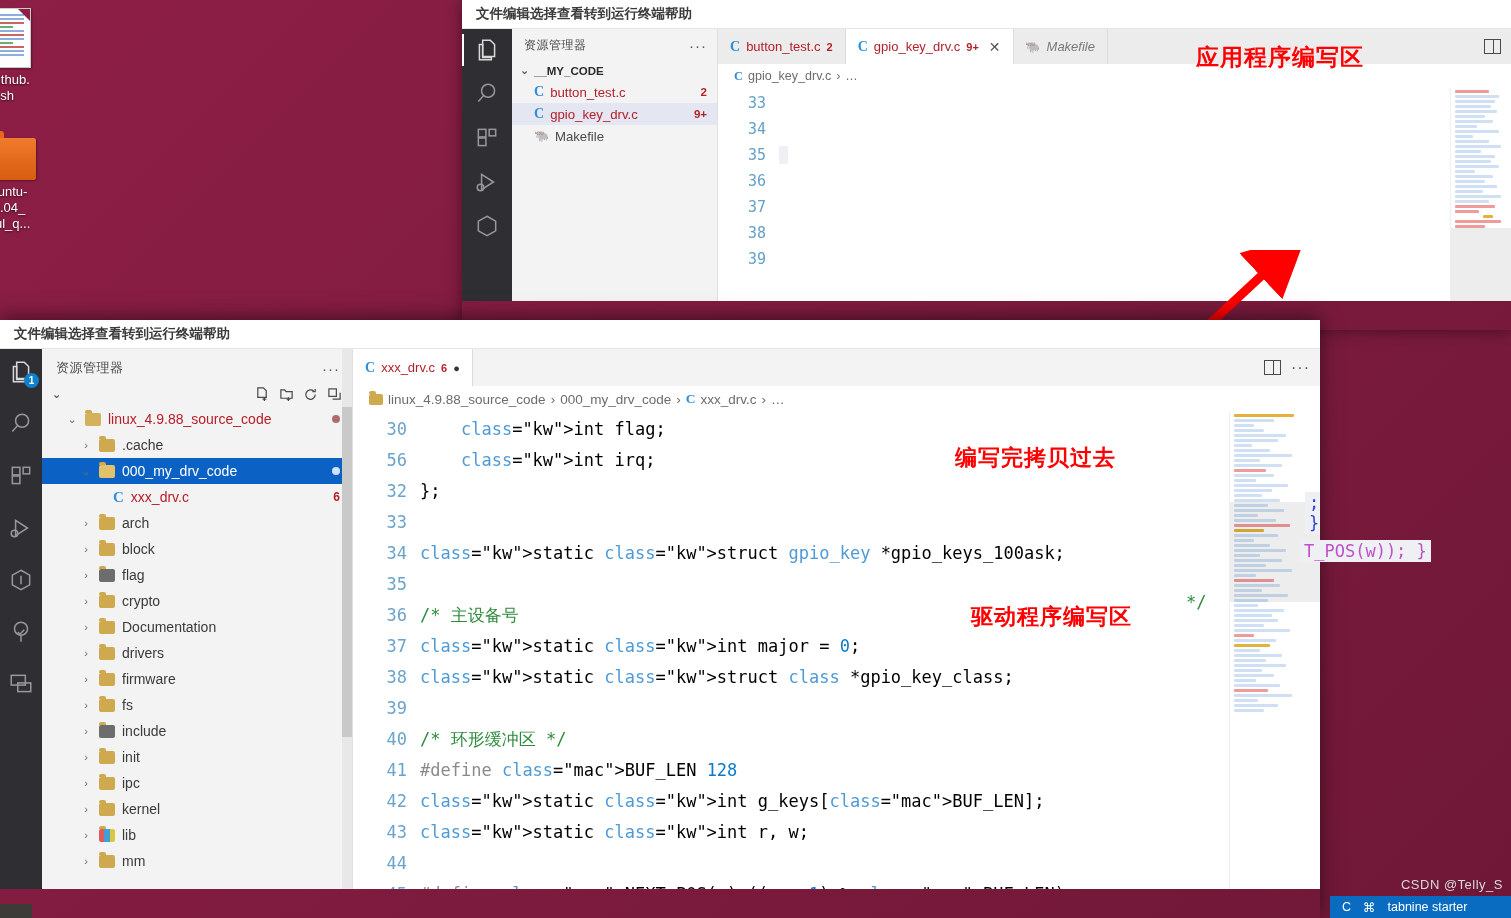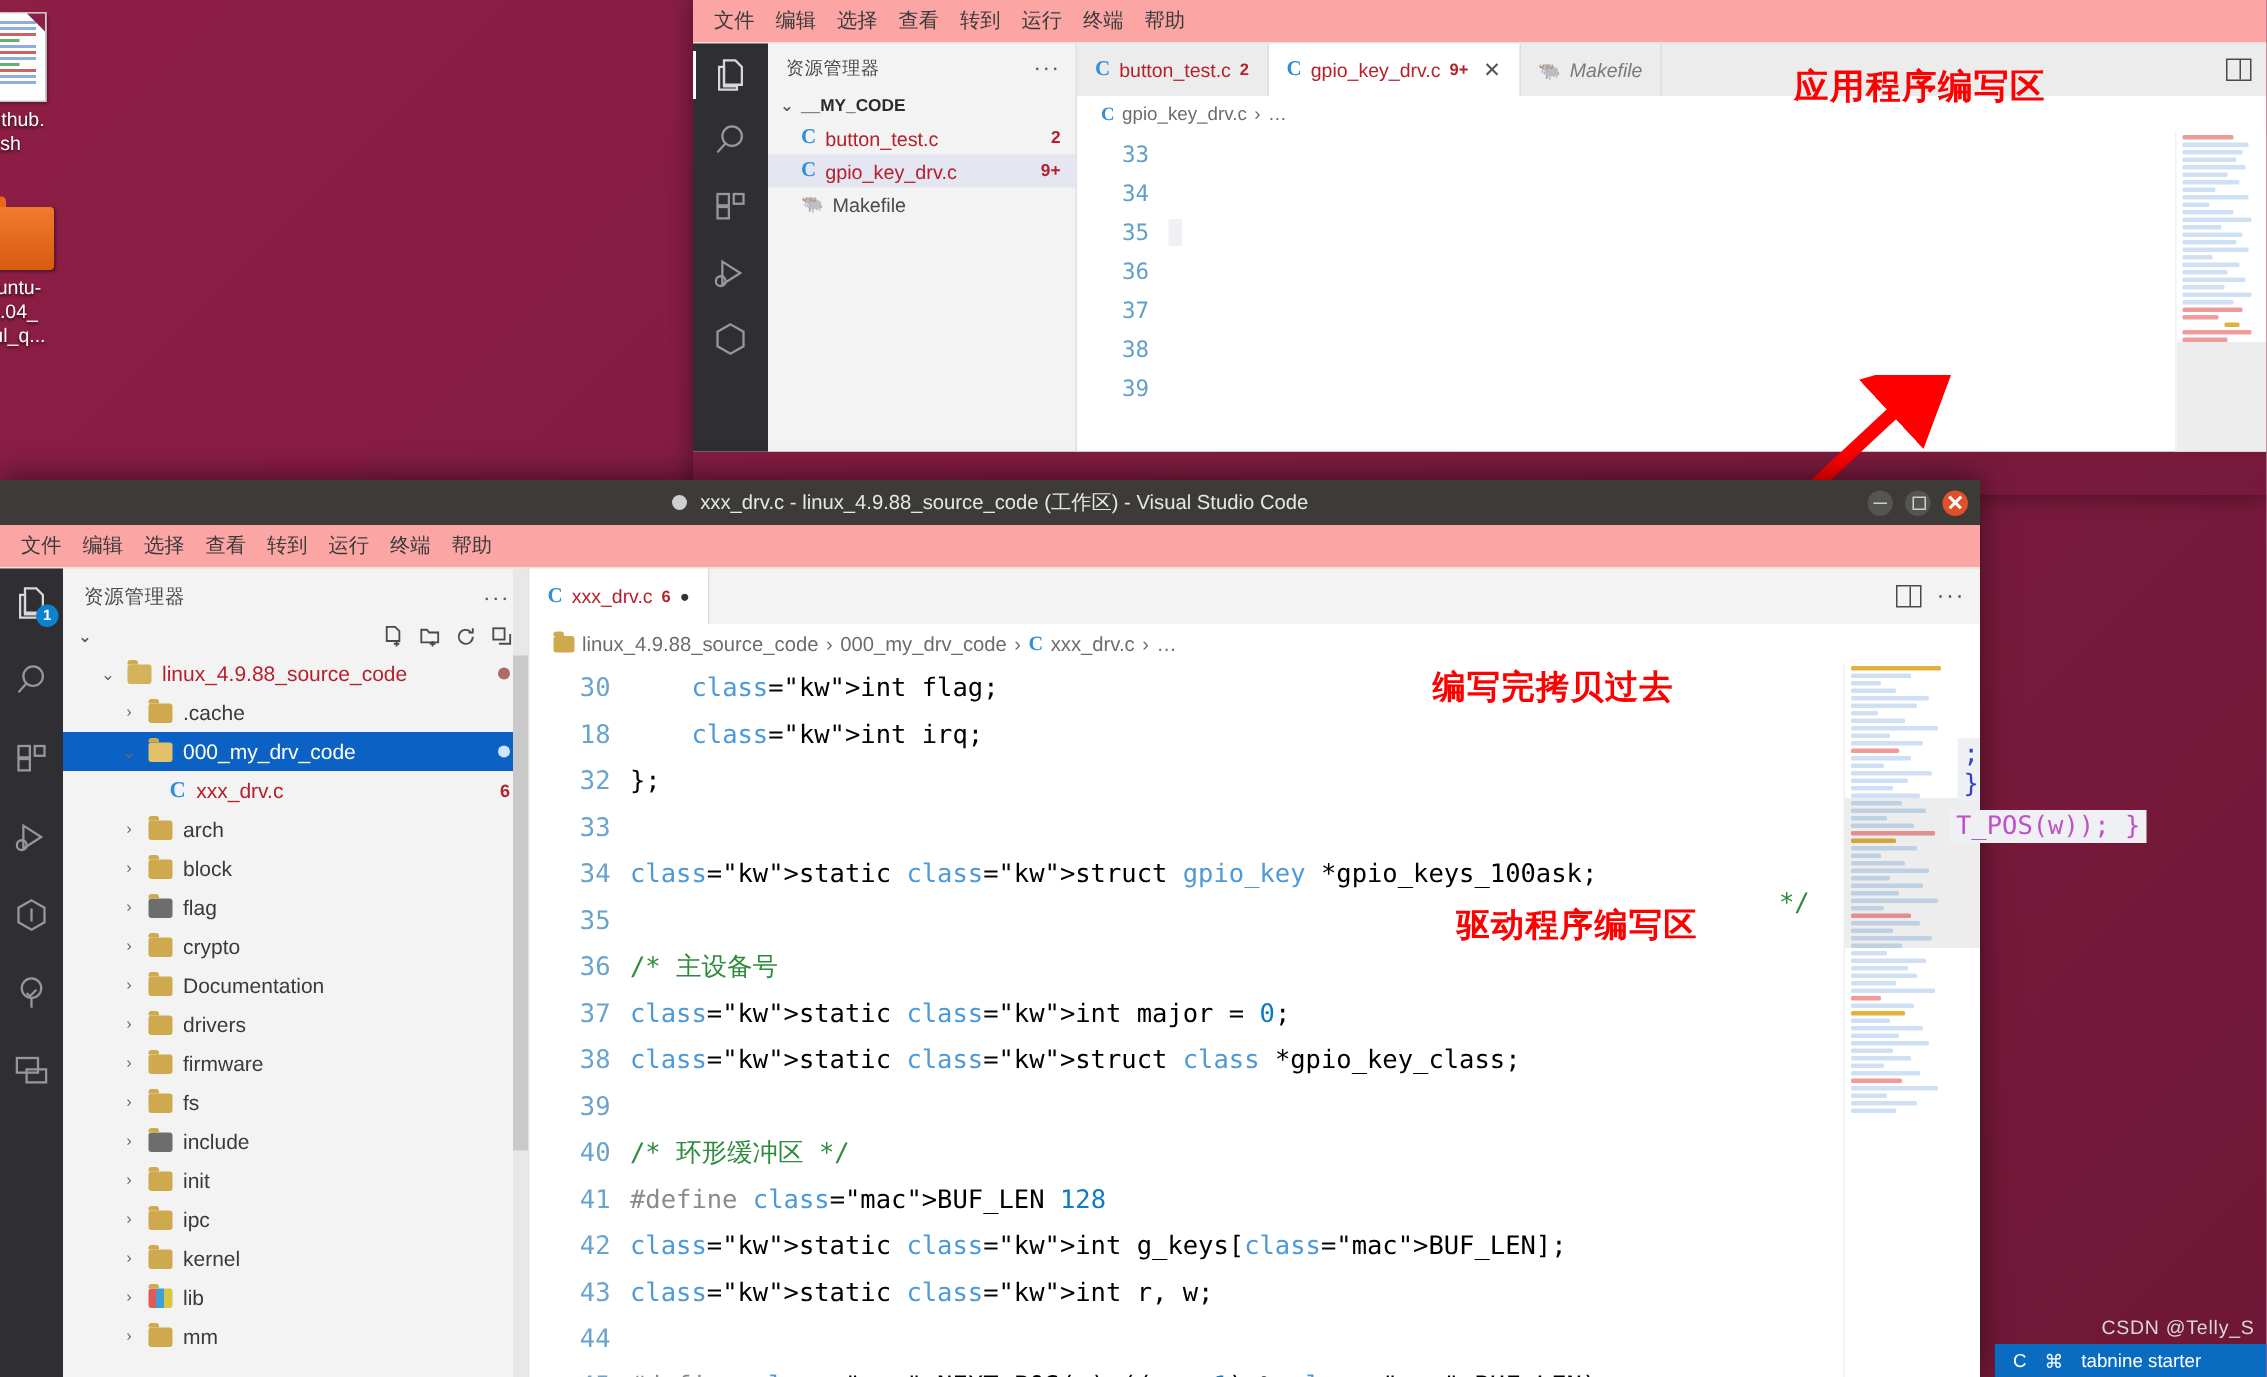--- a/index.html
+++ b/index.html
@@ -33,22 +33,22 @@
     justify-content:center;font-size:13.5px;position:relative;}
   .vs-title .ctrls{position:absolute;right:8px;top:0;height:30px;display:flex;align-items:center;gap:8px;}
   .ctl{width:17px;height:17px;border-radius:50%;background:#555450;display:inline-block;position:relative;}
   .ctl.min:after{content:"";position:absolute;left:4px;top:8px;width:9px;height:1.5px;background:#cfcfcf;}
   .ctl.max:after{content:"";position:absolute;left:4.5px;top:4.5px;width:7px;height:7px;border:1.5px solid #cfcfcf;}
   .ctl.close{background:#e0512a;}
   .ctl.close:before,.ctl.close:after{content:"";position:absolute;left:3px;top:7.5px;width:11px;height:1.6px;background:#fff;}
   .ctl.close:before{transform:rotate(45deg);}
   .ctl.close:after{transform:rotate(-45deg);}
 
-  .vs-menu{height:28px;background:#fca5a5;display:flex;align-items:center;gap:14px;padding-left:14px;
-    font-size:13.5px;color:#3b3b3b;border-bottom:1px solid #e6e6e6;}
+  .vs-menu{height:28px;background:#ffffff;display:flex;align-items:center;padding-left:14px;
+    font-size:13.5px;color:#3b3b3b;border-bottom:1px solid #e6e6e6;font-weight:bold;}
   .vs-menu span{cursor:default;}
 
   .vs-body{display:flex;height:calc(100% - 58px);background:#ffffff;}
   .activitybar{width:50px;background:#2f2f33;display:flex;flex-direction:column;align-items:center;padding-top:8px;gap:18px;}
   .act{width:26px;height:26px;opacity:.62;position:relative;}
   .act.active{opacity:1;}
   .act.active:before{content:"";position:absolute;left:-12px;top:-3px;width:2px;height:32px;background:#fff;}
   .act svg{width:26px;height:26px;fill:none;stroke:#d8d8d8;stroke-width:1.4;}
   .badge{position:absolute;right:-5px;bottom:-3px;background:#0f80cc;color:#fff;border-radius:50%;
      width:15px;height:15px;font-size:10px;line-height:15px;text-align:center;font-weight:bold;}
@@ -335,29 +335,20 @@
 <svg id="arrow-svg" viewBox="0 0 370 300">
   <defs>
     <marker id="ah" markerWidth="7" markerHeight="7" refX="2" refY="3.5" orient="auto">
       <path d="M0,0 L7,3.5 L0,7 z" fill="#fe0000"></path>
     </marker>
   </defs>
   <line x1="40" y1="288" x2="334" y2="14" stroke="#fe0000" stroke-width="9" marker-end="url(#ah)"></line>
 </svg>
 
 <div id="win-bottom">
-  <div class="vs-title">
-    <span class="dirty"></span>
-    <span>xxx_drv.c - linux_4.9.88_source_code (工作区) - Visual Studio Code</span>
-    <span class="ctrls">
-      <i class="ctl min"></i>
-      <i class="ctl max"></i>
-      <i class="ctl close"></i>
-    </span>
-  </div>
 
   <div class="vs-menu">
     <span>文件</span>
     <span>编辑</span>
     <span>选择</span>
     <span>查看</span>
     <span>转到</span>
     <span>运行</span>
     <span>终端</span>
     <span>帮助</span>
@@ -561,21 +552,21 @@
         <span>›</span>
         <span class="c-ico" style="color:#2f8fd8;font-weight:bold;font-family:'Liberation Serif',serif">C</span>
         <span>xxx_drv.c</span>
         <span>›</span>
         <span>…</span>
       </div>
 
       <div class="code-wrap" id="b-code">
         <div class="gutter" id="b-gutter">
             <div>30</div>
-            <div>18</div>
+            <div>56</div>
             <div>32</div>
             <div>33</div>
             <div>34</div>
             <div>35</div>
             <div>36</div>
             <div>37</div>
             <div>38</div>
             <div>39</div>
             <div>40</div>
             <div>41</div>

